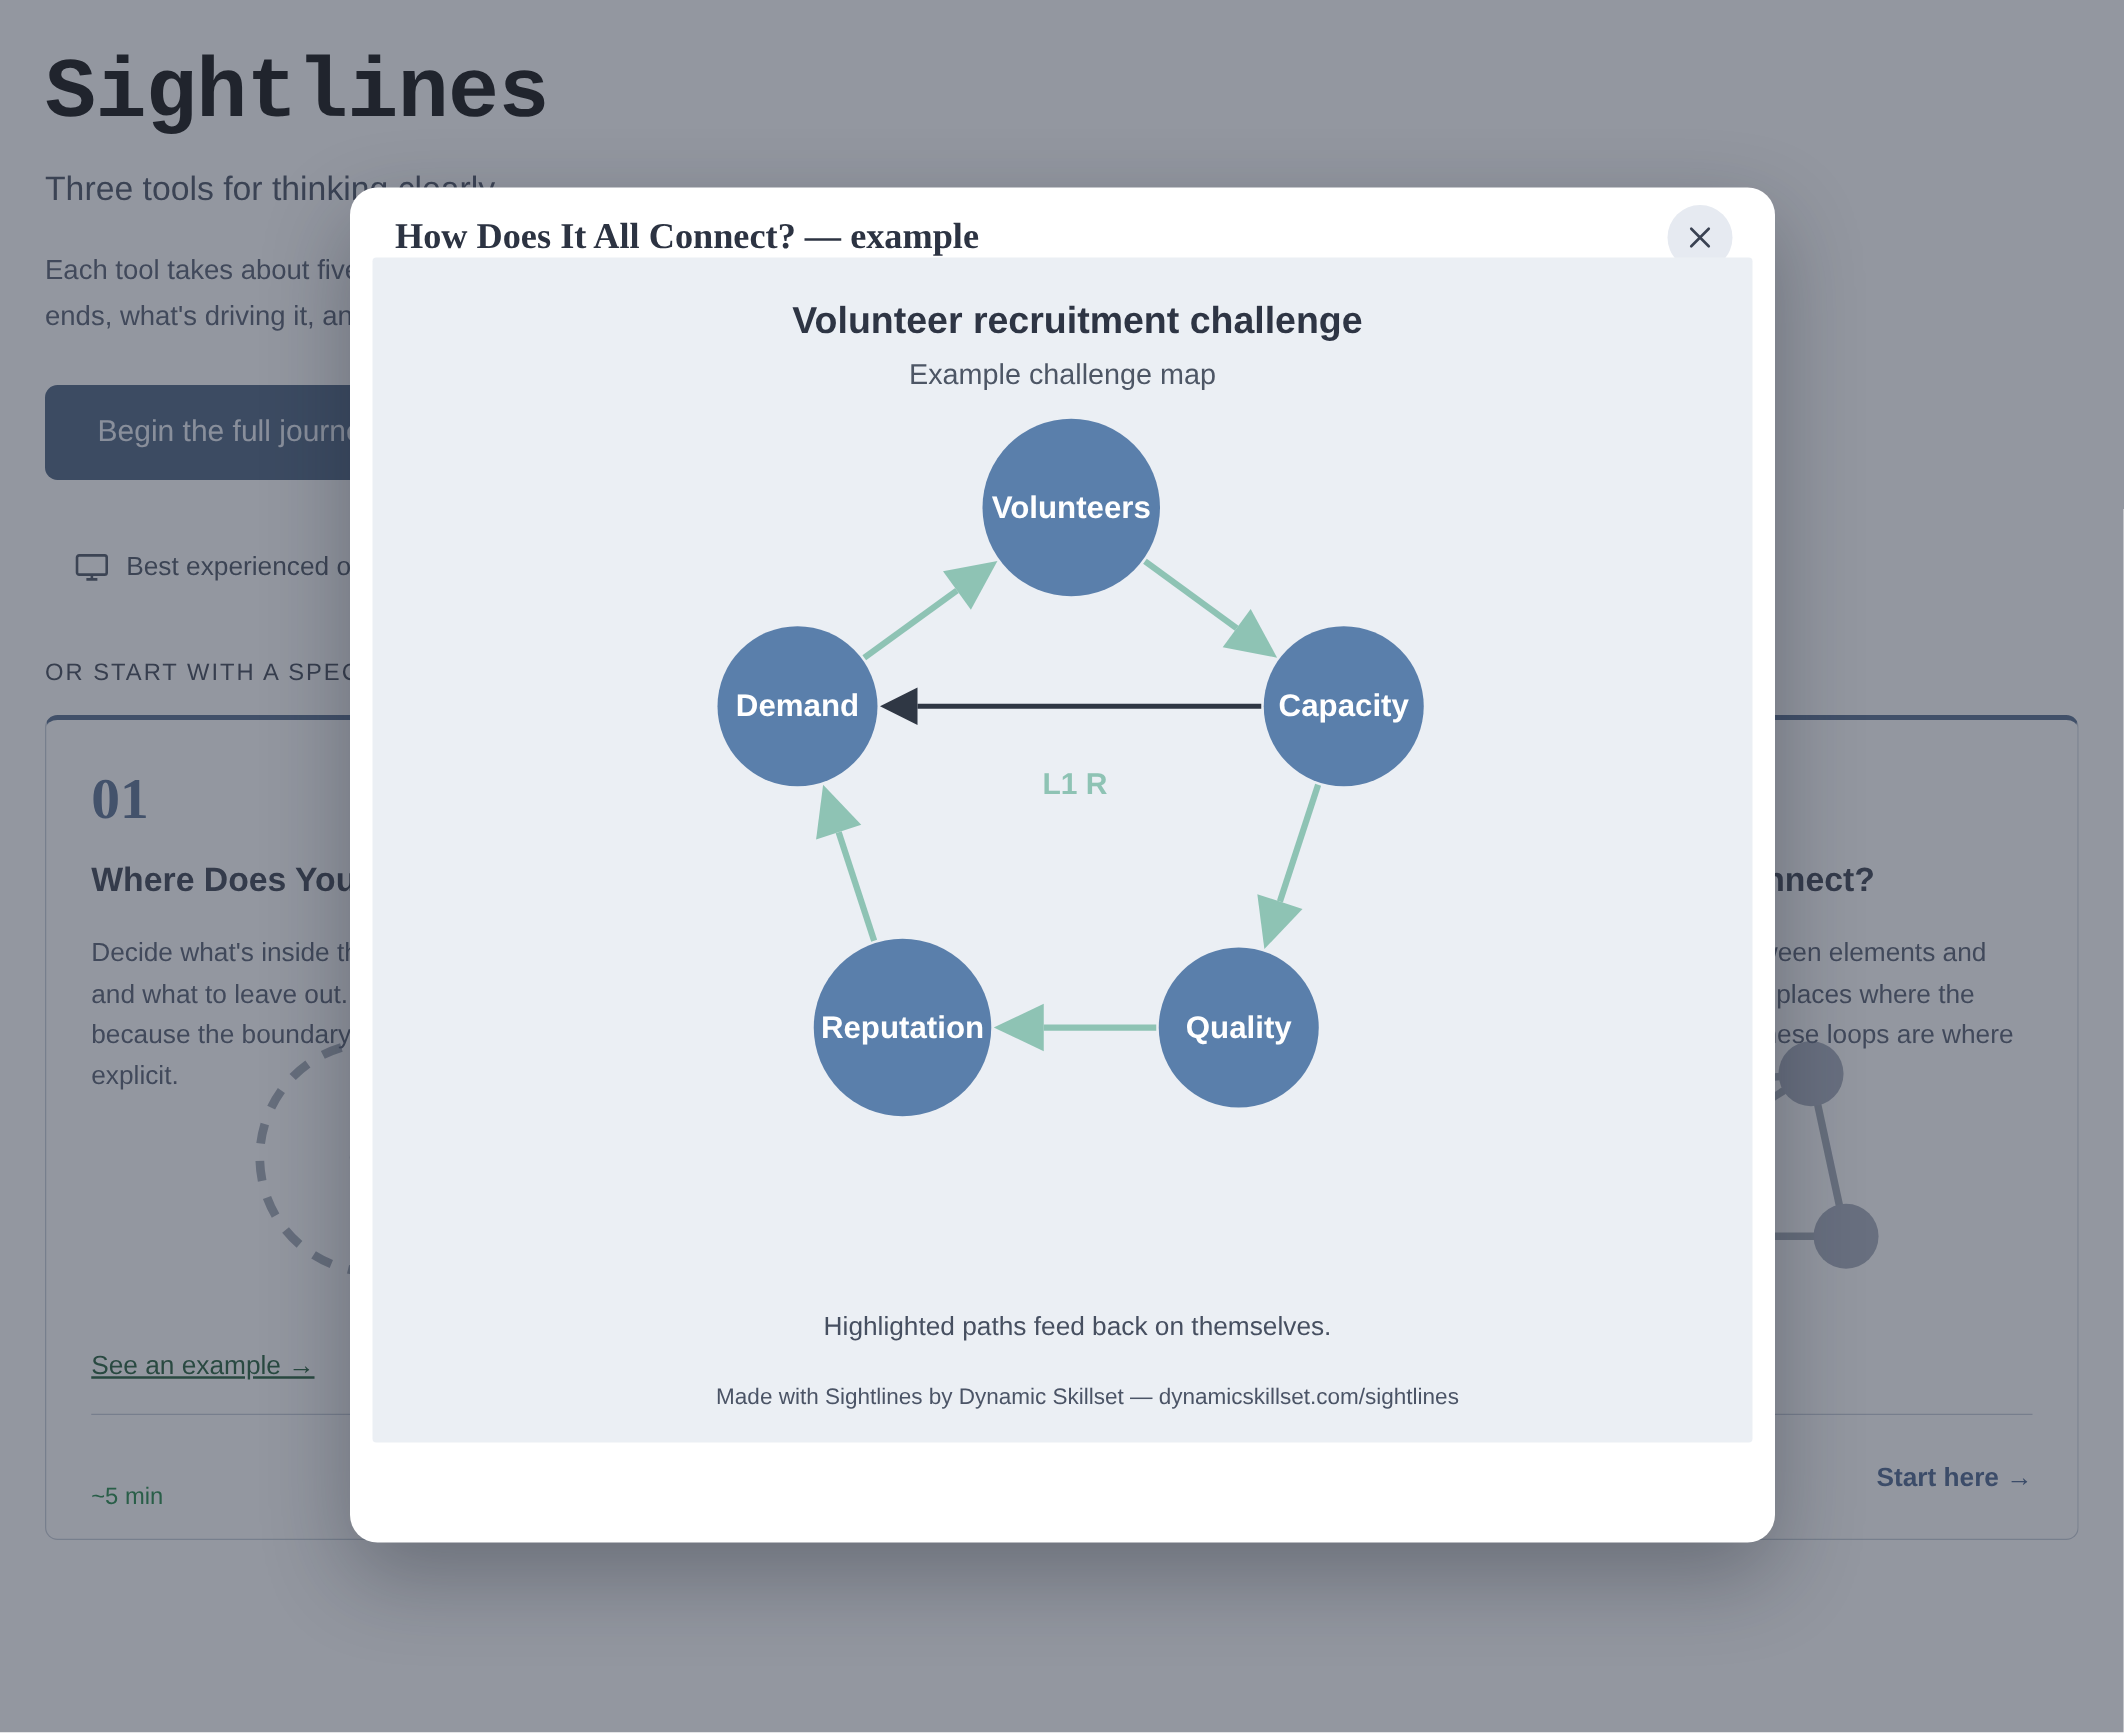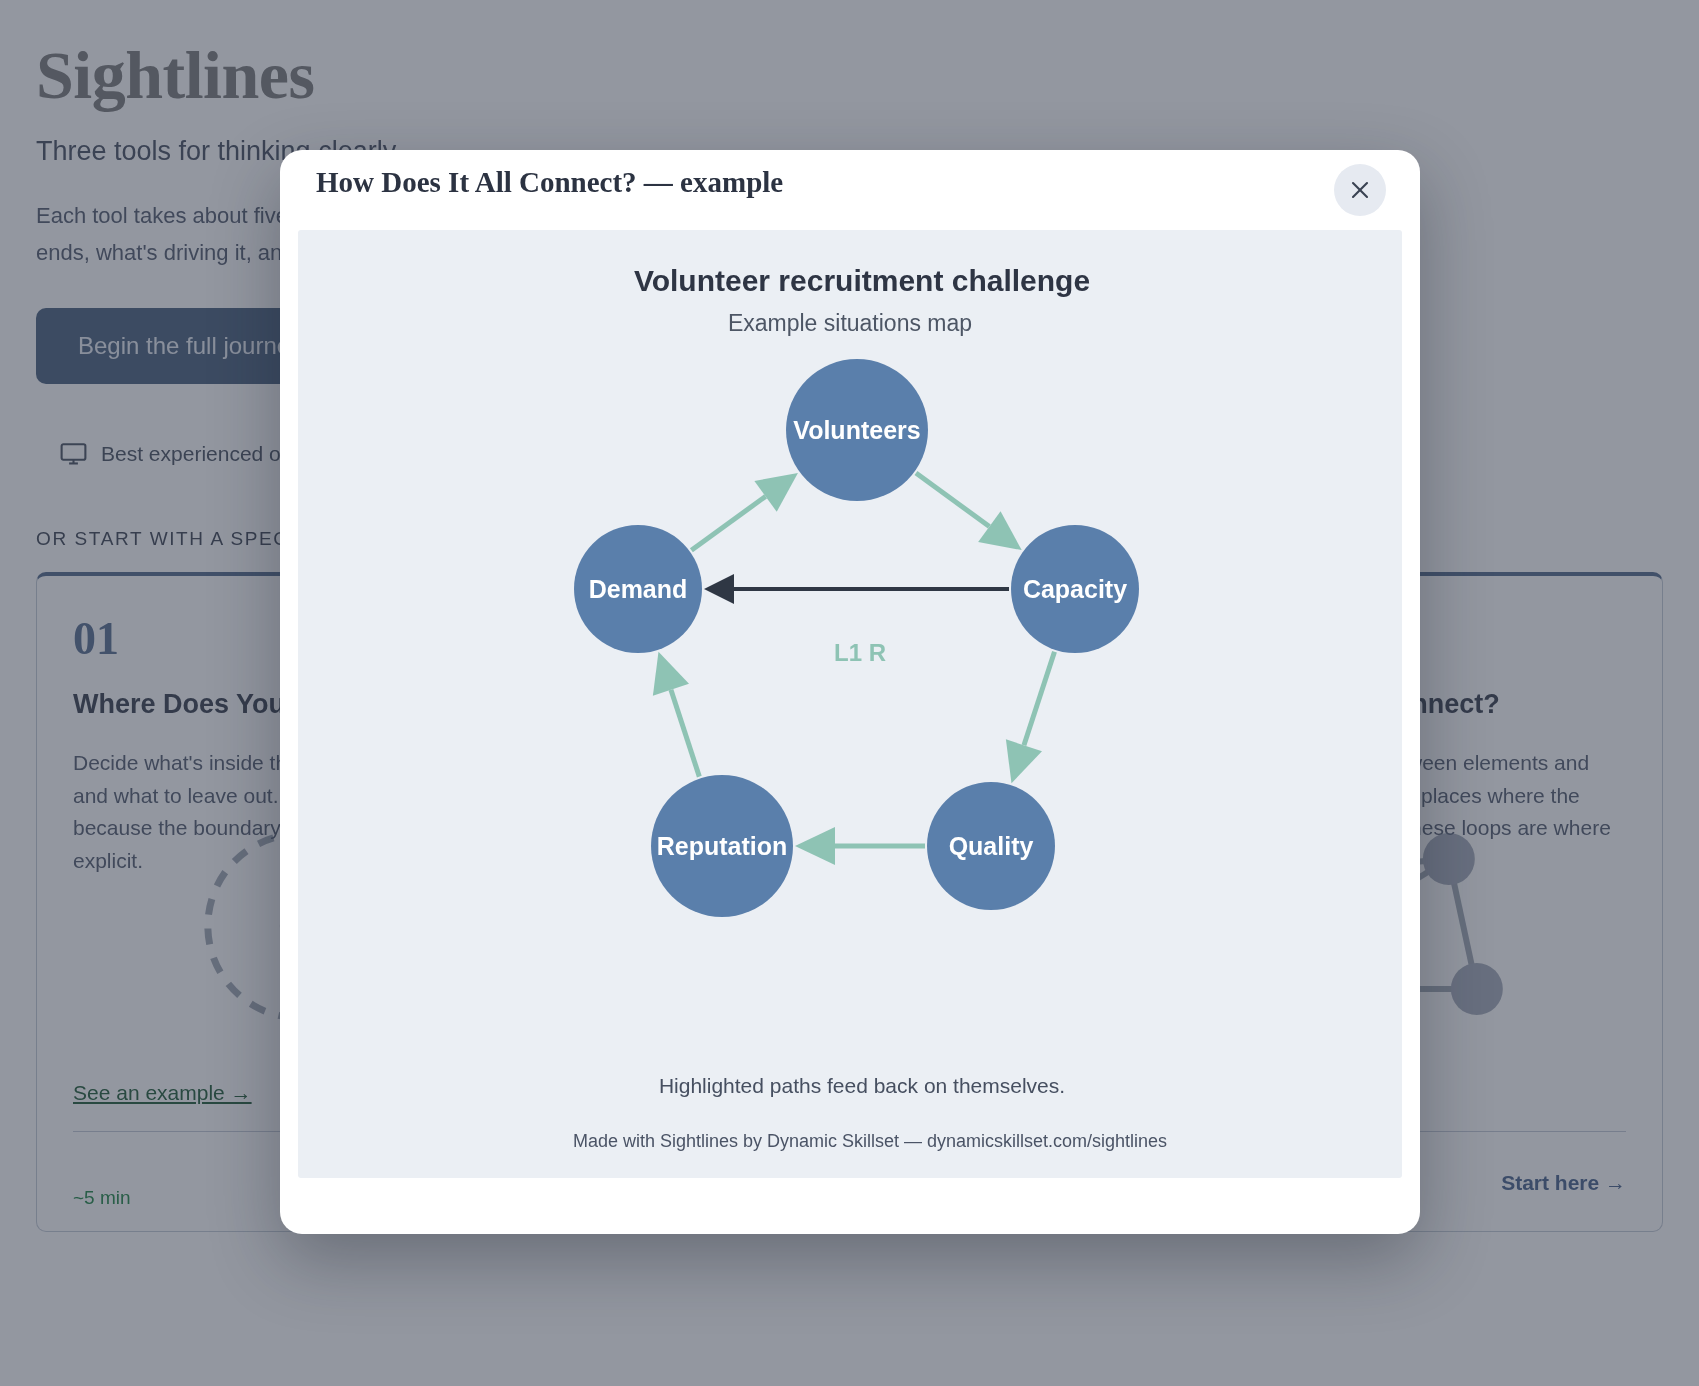--- a/index.html
+++ b/index.html
@@ -11,24 +11,24 @@
   }
   #root { position: relative; width: 1699px; height: 1386px; overflow: hidden; }
 
   
   .bg-page {
     position: absolute; inset: 0;
     background: #ffffff;
     padding: 40px 36px;
   }
   .hero-title {
-    font-family: Liberation Serif, serif;
+    font-family: Liberation Mono, monospace;
     font-size: 68px;
     font-weight: 700;
-    color: #737373;
+    color: #000000;
     letter-spacing: -0.5px;
     line-height: 1.05;
     margin-bottom: 22px;
   }
   .hero-sub {
     font-size: 27px;
     color: #3d4658;
     margin-bottom: 28px;
     line-height: 1.35;
   }
@@ -148,24 +148,24 @@
     left: 280px; top: 150px;
     width: 1140px; height: 1084px;
     background: #ffffff;
     border-radius: 22px;
     box-shadow: 0 26px 70px rgba(20,26,38,0.33);
     padding: 0 18px 22px 18px;
     overflow: hidden;
   }
   .modal-head {
     position: relative;
-    height: 80px;
+    height: 56px;
     display: flex;
-    align-items: flex-start;
-    padding: 16px 18px;
+    align-items: flex-end;
+    padding: 0 18px;
   }
   .modal-title {
     font-family: "Liberation Serif", serif;
     font-size: 29px;
     font-weight: 700;
     color: #2c3342;
   }
   .close-btn {
     position: absolute;
     right: 16px; top: 14px;
@@ -317,21 +317,21 @@
       <button class="close-btn">
         <svg width="22" height="22" viewBox="0 0 22 22" stroke="#3a4252" stroke-width="2.1" stroke-linecap="round">
           <line x1="4" y1="4" x2="18" y2="18"></line>
           <line x1="18" y1="4" x2="4" y2="18"></line>
         </svg>
       </button>
     </div>
 
     <div class="diagram-panel">
       <div class="dg-title">Volunteer recruitment challenge</div>
-      <div class="dg-sub">Example situations map</div>
+      <div class="dg-sub">Example challenge map</div>
 
       <svg class="dg-svg" id="connection-map" width="1104" height="660" viewBox="0 0 1104 660">
           <g>
             <line x1="393.4082014240894" y1="213.2241825277159" x2="467.5586854405742" y2="159.38889961163792" stroke="#8ec3b4" stroke-width="5"></line>
             <polygon points="499.92729236426476,135.88840417389 478.72142077350446,174.76398790039093 456.39595010764396,144.01381132288492" fill="#8ec3b4"></polygon>
           </g>
           <g>
             <line x1="617.9791827774752" y1="136.0169268881585" x2="691.3589948710634" y2="189.53706506650957" stroke="#8ec3b4" stroke-width="5"></line>
             <polygon points="723.6763552970772,213.10798390933616 680.1628084207207,204.88781126886613 702.555181321406,174.186318864153" fill="#8ec3b4"></polygon>
           </g>

